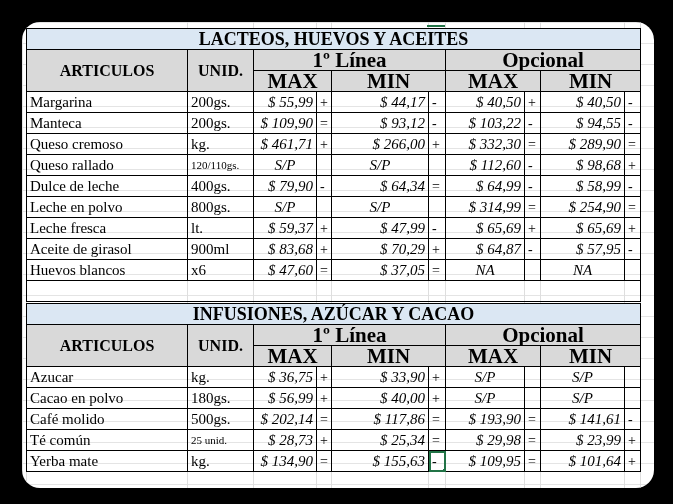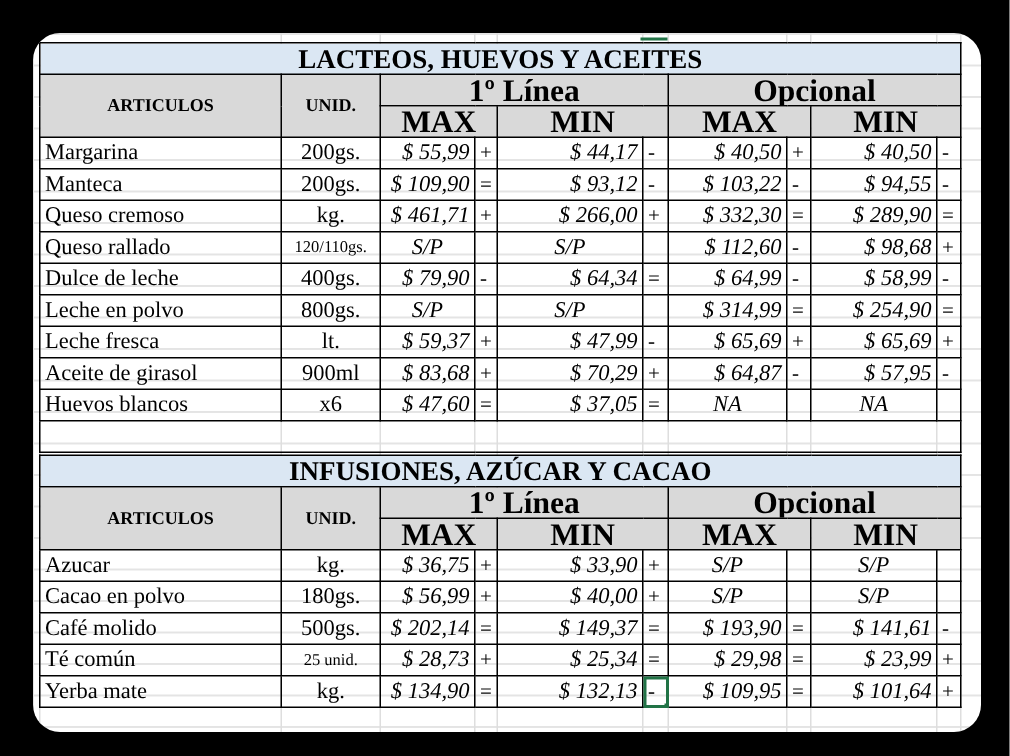--- a/index.html
+++ b/index.html
@@ -54,23 +54,23 @@
       height: 24px;
       line-height: 24px;
       border-top: none;
     }
     .hdr th {
       background: #d9d9d9;
       font-weight: bold;
       text-align: center;
       font-size: 21px;
     }
-    .hdr th.big { font-size: 12px; }
+    .hdr th.big { font-size: 16px; }
     td.name { text-align: left; padding-left: 2px; }
-    td.unit { text-align: center; }
+    td.unit { text-align: left; }
     td.unit.small { font-size: 11px; }
     td.val { text-align: right; border-right: 1px solid #000; padding-right: 2px; font-style: italic; }
     td.val.center { text-align: center; }
     td.sgn { text-align: left; padding-left: 2px; font-size: 14px; }
     .blank-row td { border-left: none; border-right: none; border-bottom: 1px solid #000; height: 18px; }
     .selected {
       outline: 2px solid #217346;
       outline-offset: -2px;
       position: relative;
     }
@@ -307,21 +307,21 @@
           <td class="val center">S/P</td>
           <td class="sgn"></td>
           <td class="val center">S/P</td>
           <td class="sgn"></td>
         </tr>
         <tr>
           <td class="name">Café molido</td>
           <td class="unit">500gs.</td>
           <td class="val">$ 202,14</td>
           <td class="sgn">=</td>
-          <td class="val">$ 149,37</td>
+          <td class="val">$ 117,86</td>
           <td class="sgn">=</td>
           <td class="val">$ 193,90</td>
           <td class="sgn">=</td>
           <td class="val">$ 141,61</td>
           <td class="sgn">-</td>
         </tr>
         <tr>
           <td class="name">Té común</td>
           <td class="unit small">25 unid.</td>
           <td class="val">$ 28,73</td>
@@ -331,21 +331,21 @@
           <td class="val">$ 29,98</td>
           <td class="sgn">=</td>
           <td class="val">$ 23,99</td>
           <td class="sgn">+</td>
         </tr>
         <tr>
           <td class="name">Yerba mate</td>
           <td class="unit">kg.</td>
           <td class="val">$ 134,90</td>
           <td class="sgn">=</td>
-          <td class="val">$ 132,13</td>
+          <td class="val">$ 155,63</td>
           <td class="sgn selected">-</td>
           <td class="val">$ 109,95</td>
           <td class="sgn">=</td>
           <td class="val">$ 101,64</td>
           <td class="sgn">+</td>
         </tr>
       </tbody>
   </table>
 </div>
 

